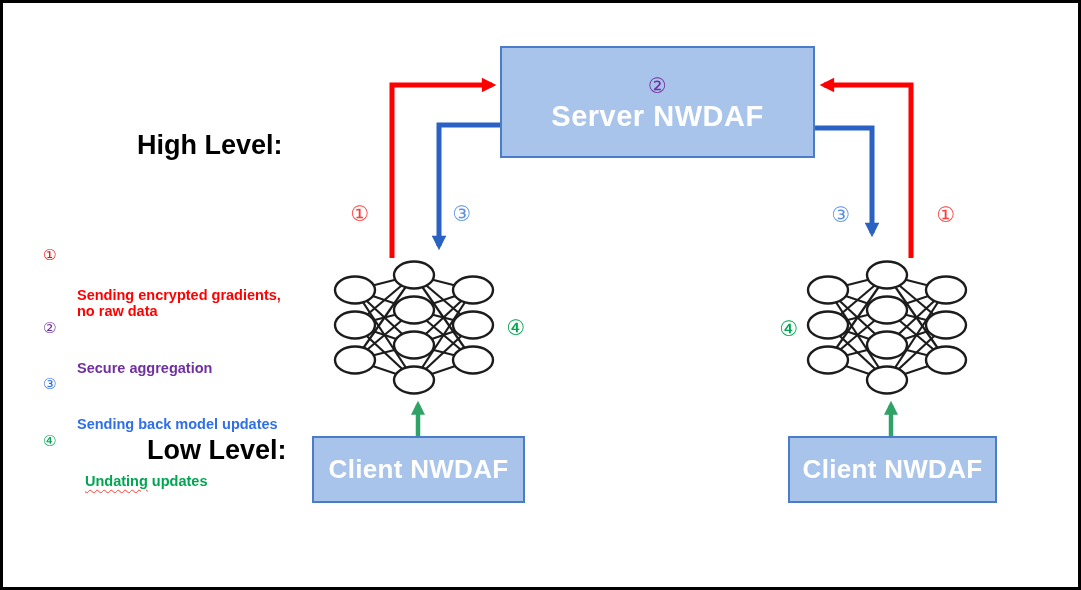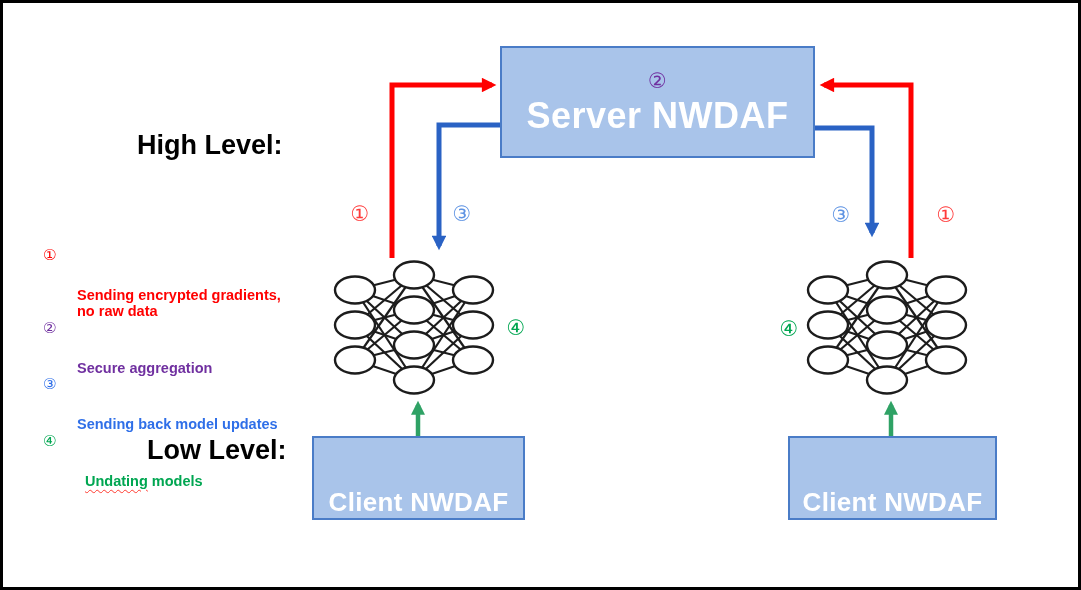--- a/index.html
+++ b/index.html
@@ -12,23 +12,23 @@
   
   .net-edges line{stroke:#1c1c1c;stroke-width:2.2;}
   .net-nodes ellipse{fill:#ffffff;stroke:#1c1c1c;stroke-width:2.4;}
 
   
   .nwdaf-box{
     position:absolute;box-sizing:border-box;background:#A9C4EA;border:2px solid #4A7CC7;
     display:flex;flex-direction:column;align-items:center;justify-content:center;
   }
   .server-box{left:497px;top:43px;width:315px;height:112px;padding-top:2px;}
-  .server-box .box-label{font-size:36px;font-weight:bold;color:#ffffff;letter-spacing:.5px;}
+  .server-box .box-label{font-size:29px;font-weight:bold;color:#ffffff;letter-spacing:.5px;}
   .server-box .badge{font-size:21px;line-height:24px;margin-bottom:2px;font-family:"DejaVu Sans",sans-serif;}
-  .client-box{height:84px;justify-content:flex-end;}
+  .client-box{height:67px;}
   .client-box .box-label{font-size:26px;font-weight:bold;color:#ffffff;letter-spacing:.3px;}
   .client-left{left:309px;top:433px;width:213px;}
   .client-right{left:785px;top:433px;width:209px;}
 
   
   .level-label{position:absolute;font-size:27px;font-weight:bold;color:#000;white-space:nowrap;}
   .level-high{left:134px;top:127px;}
   .level-low{left:144px;top:432px;}
 
   
@@ -188,18 +188,18 @@
       <span class="legend-text">Secure aggregation</span>
     </div>
     <div class="legend-row" style="color: rgb(47, 111, 232);">
       <span class="legend-num">③</span>
       <span class="legend-text">Sending back model updates</span>
     </div>
     <div class="legend-row" style="color: rgb(0, 166, 81);">
       <span class="legend-num">④</span>
       <span class="legend-text">
         <span class="wavy">Undating</span>
-        <span>models</span>
+        <span>updates</span>
       </span>
     </div>
   </div>
 
 </div>
 
 </body></html>

